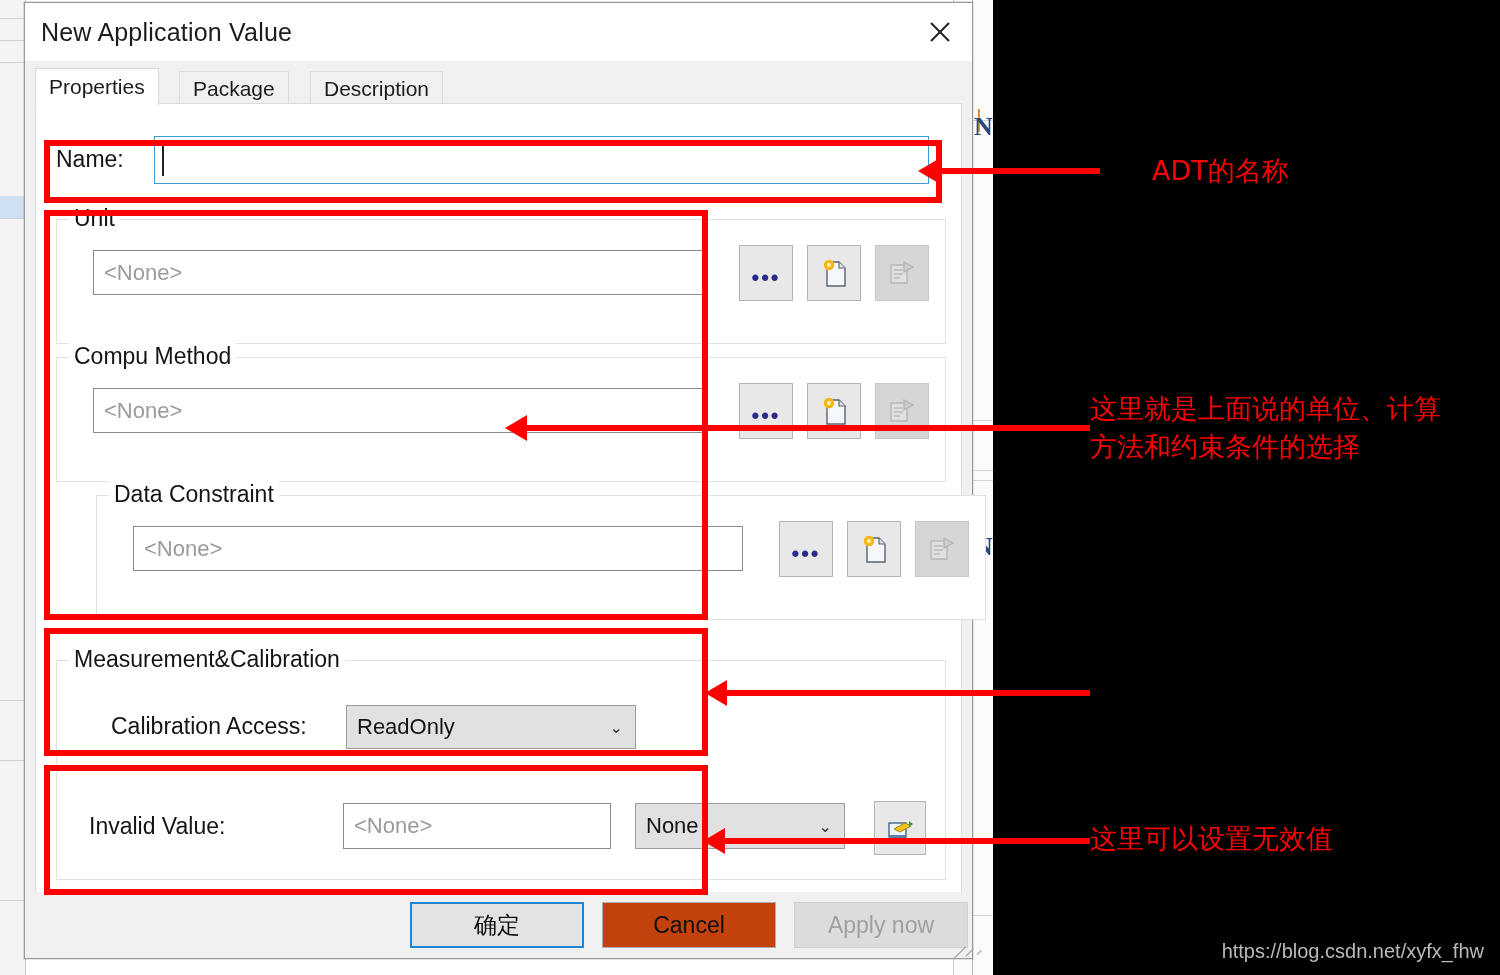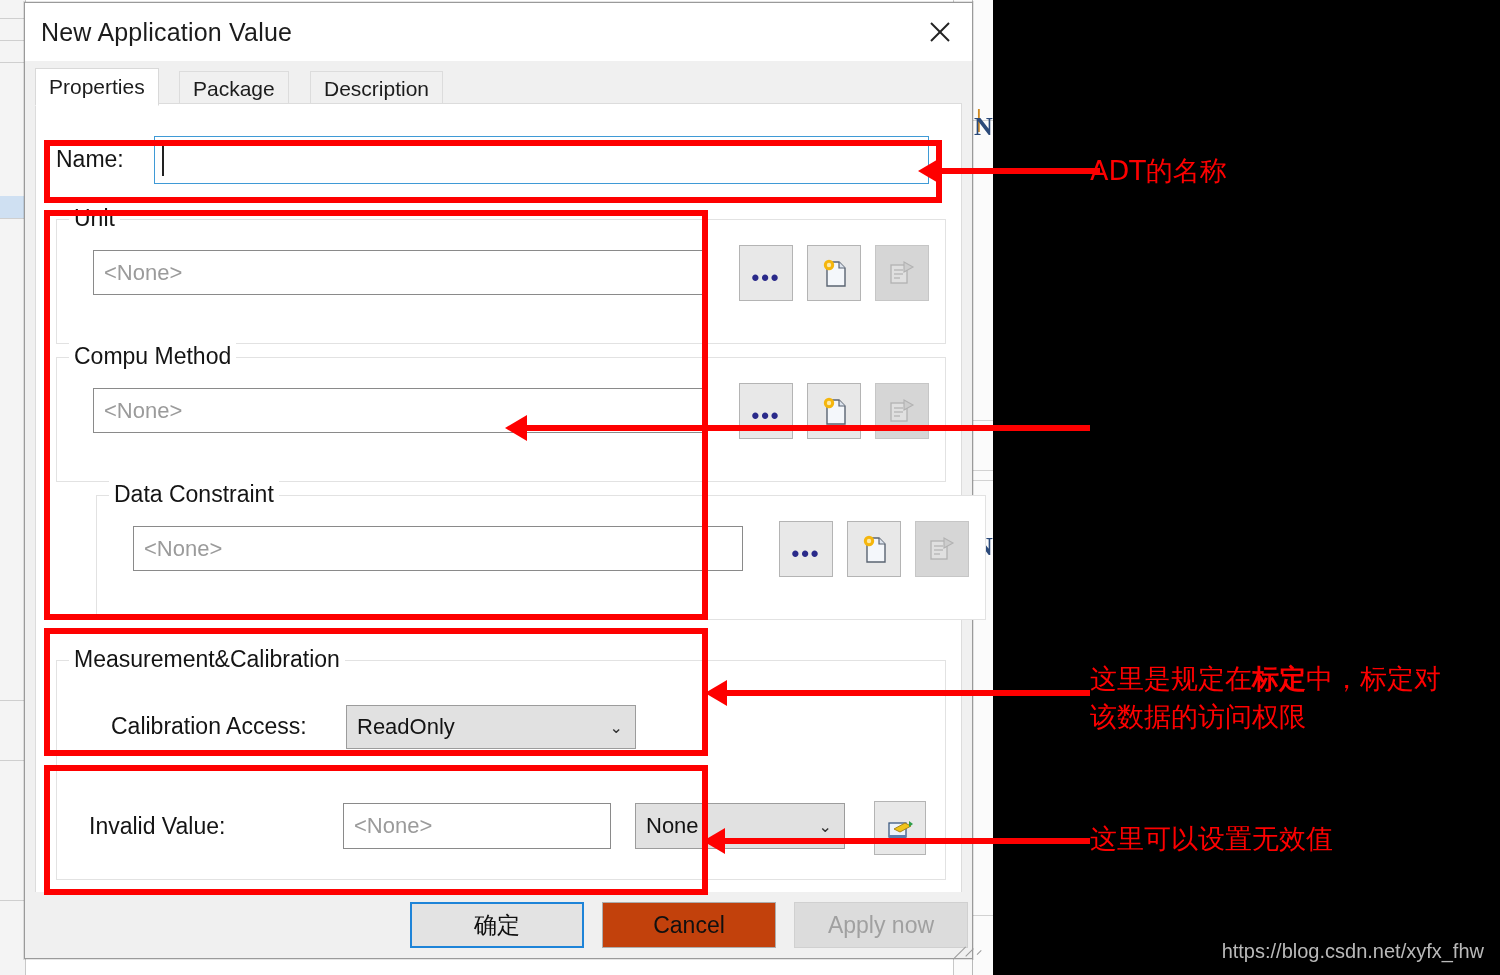--- a/index.html
+++ b/index.html
@@ -488,31 +488,31 @@
         <i style="width:11px; top:16px; transform:rotate(-45deg) translate(5px,5px);"></i>
         <i style="width:6px;  top:16px; transform:rotate(-45deg) translate(10px,10px);"></i>
       </div>
     </div>
 
   </div>
 
   <div class="redbox" style="left:44px; top:140px; width:898px; height:63px;"></div>
   <div class="redline" style="left:940px; top:168px; width:160px;"></div>
   <div class="arrowhead" style="left:918px; top:158px;"></div>
-  <div class="anno" style="left:1090px; top:152px;">ADT的名称</div>
+  <div class="anno" style="left:1152px; top:152px;">ADT的名称</div>
 
   <div class="redbox" style="left:44px; top:210px; width:664px; height:410px;"></div>
   <div class="redline" style="left:520px; top:425px; width:570px;"></div>
   <div class="arrowhead" style="left:505px; top:415px;"></div>
+  <div class="anno" style="left:1090px; top:390px;">这里就是上面说的单位、计算
+方法和约束条件的选择</div>
 
   <div class="redbox" style="left:44px; top:628px; width:664px; height:128px;"></div>
   <div class="redline" style="left:720px; top:690px; width:370px;"></div>
   <div class="arrowhead" style="left:705px; top:680px;"></div>
-  <div class="anno" style="left:1090px; top:660px;"><span>这里是规定在</span><b>标定</b><span>中，标定对
-该数据的访问权限</span></div>
 
   <div class="redbox" style="left:44px; top:765px; width:664px; height:130px;"></div>
   <div class="redline" style="left:718px; top:838px; width:372px;"></div>
   <div class="arrowhead" style="left:703px; top:828px;"></div>
   <div class="anno" style="left:1090px; top:820px;">这里可以设置无效值</div>
 
   <div class="watermark">https://blog.csdn.net/xyfx_fhw</div>
 
 </div>
 

